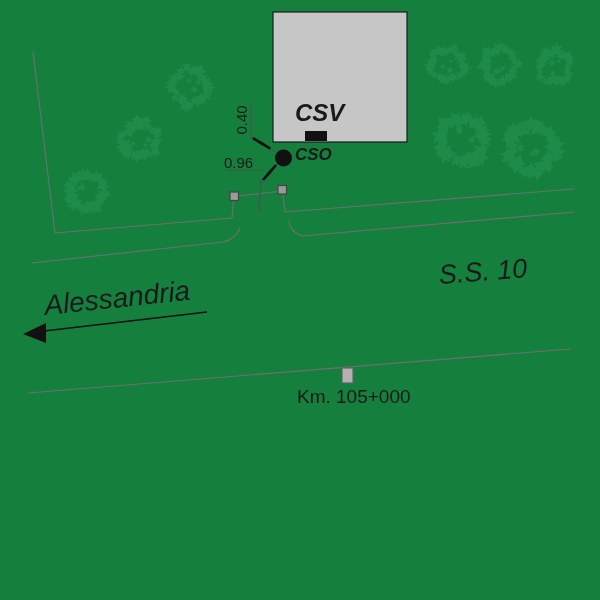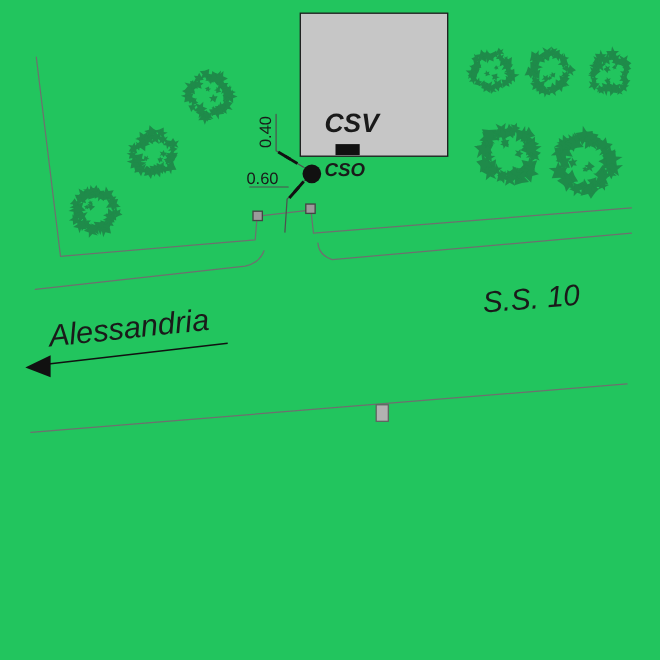--- a/index.html
+++ b/index.html
@@ -1,16 +1,16 @@
 <!DOCTYPE html>
 <html><head>
 <meta charset="utf-8">
 <style>
   html,body{margin:0;padding:0;background:#ffffff;}
-  .stage{position:relative;width:600px;height:600px;background:#22c55e;overflow:hidden;}
+  .stage{position:relative;width:600px;height:600px;background:#15803d;overflow:hidden;}
   .stage svg{position:absolute;left:0;top:0;}
   .ann{
     position:absolute;
     font-family:"Liberation Sans", sans-serif;
     color:#1a1a1a;
     line-height:1.08;
     white-space:nowrap;
   }
 </style>
 </head>
@@ -308,16 +308,17 @@
       <line x1="0" y1="-6.5" x2="0" y2="6.5" stroke="#111111" stroke-width="2.6" transform="translate(267.3,175.1) rotate(41)"></line>
       <path d="M44,331 L207,312" fill="none" stroke="#111111" stroke-width="1.4"></path>
       <polygon points="23,334 46,323 46,343" fill="#111111"></polygon>
       <rect x="305" y="131" width="22" height="10" fill="#111111"></rect>
       <circle cx="283.5" cy="158" r="8.5" fill="#111111"></circle>
     </svg>
 
   <div class="ann" style="left: 295px; top: 100px; font-size: 24px; font-weight: bold; font-style: italic;">CSV</div>
   <div class="ann" style="left: 295px; top: 146px; font-size: 17px; font-weight: bold; font-style: italic;">CSO</div>
   <div class="ann" style="left: 222px; top: 111px; font-size: 15px; width: 40px; height: 18px; line-height: 18px; text-align: center; transform: rotate(-90deg); transform-origin: center center;">0.40</div>
-  <div class="ann" style="left: 224px; top: 155px; font-size: 15px;">0.60</div>
+  <div class="ann" style="left: 224px; top: 155px; font-size: 15px;">0.96</div>
   <div class="ann" style="left: 440px; top: 261px; font-size: 27px; font-style: italic; transform: rotate(-4.5deg); transform-origin: 0px 100%;">S.S. 10</div>
   <div class="ann" style="left: 46px; top: 291px; font-size: 28px; font-style: italic; transform: rotate(-6deg); transform-origin: 0px 100%;">Alessandria</div>
+  <div class="ann" style="left: 297px; top: 387px; font-size: 19px;">Km. 105+000</div>
 </div>
 
 </body></html>

